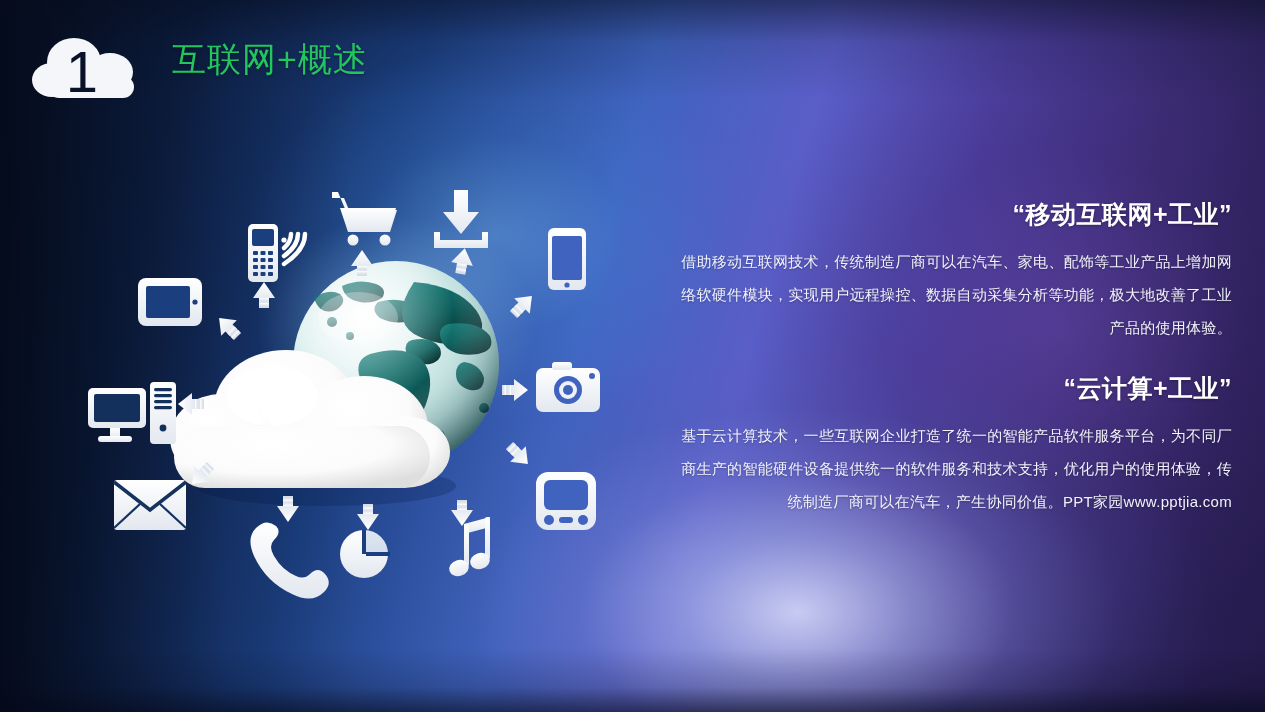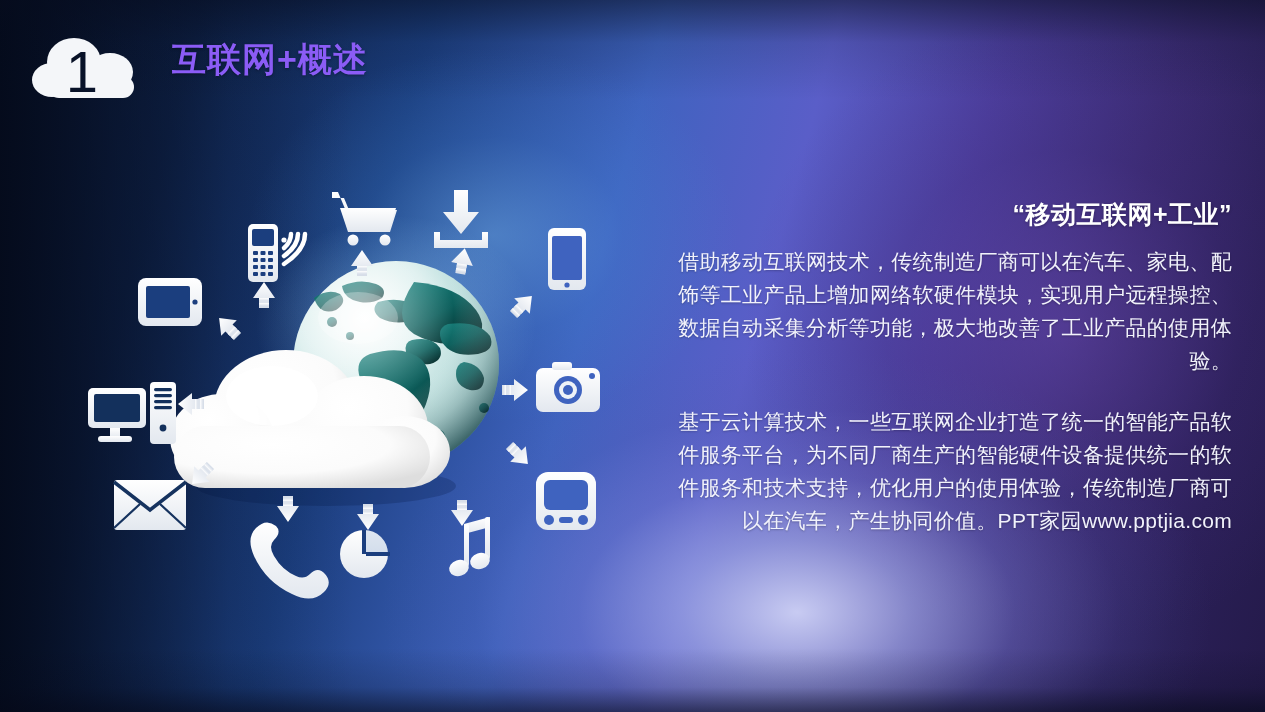--- a/index.html
+++ b/index.html
@@ -87,22 +87,22 @@
     flex: 0 0 auto;
     margin-top: 2px;
   }
   .cloud-badge svg { display: block; }
   .title-block {
     margin-left: 26px;
     padding-top: 6px;
   }
   .title-main {
     font-size: 34px;
-    font-weight: bold;
-    color: #8b5cf6;
+    font-weight: normal;
+    color: #22c55e;
     letter-spacing: 1px;
     line-height: 1.12;
     white-space: nowrap;
     text-shadow: 0 1px 3px rgba(0,0,0,0.35);
   }
   .title-sub {
     margin-top: 6px;
     font-size: 16.5px;
     color: #e8eefb;
     letter-spacing: 0.2px;
@@ -121,21 +121,21 @@
   .section + .section { margin-top: 28px; }
   .section-heading {
     font-size: 25px;
     font-weight: bold;
     color: #ffffff;
     margin: 0 0 14px 22px;
     letter-spacing: 0.5px;
     text-shadow: 0 1px 3px rgba(0,0,0,0.30);
   }
   .section-body {
-    font-size: 21px;
+    font-size: 15px;
     line-height: 33px;
     color: #f1f2fb;
     margin: 0;
     letter-spacing: 0.3px;
     text-shadow: 0 1px 2px rgba(0,0,0,0.25);
   }
 
   
   .graphic {
     position: absolute;
@@ -451,17 +451,18 @@
   </div>
 
   <div class="content">
 
     <div class="section">
       <h2 class="section-heading">“移动互联网+工业”</h2>
       <p class="section-body">借助移动互联网技术，传统制造厂商可以在汽车、家电、配饰等工业产品上增加网络软硬件模块，实现用户远程操控、数据自动采集分析等功能，极大地改善了工业产品的使用体验。</p>
     </div>
 
     <div class="section">
+      <h2 class="section-heading">“云计算+工业”</h2>
       <p class="section-body">基于云计算技术，一些互联网企业打造了统一的智能产品软件服务平台，为不同厂商生产的智能硬件设备提供统一的软件服务和技术支持，优化用户的使用体验，传统制造厂商可以在汽车，产生协同价值。PPT家园www.pptjia.com</p>
     </div>
 
   </div>
 </div>
 
 </body></html>

